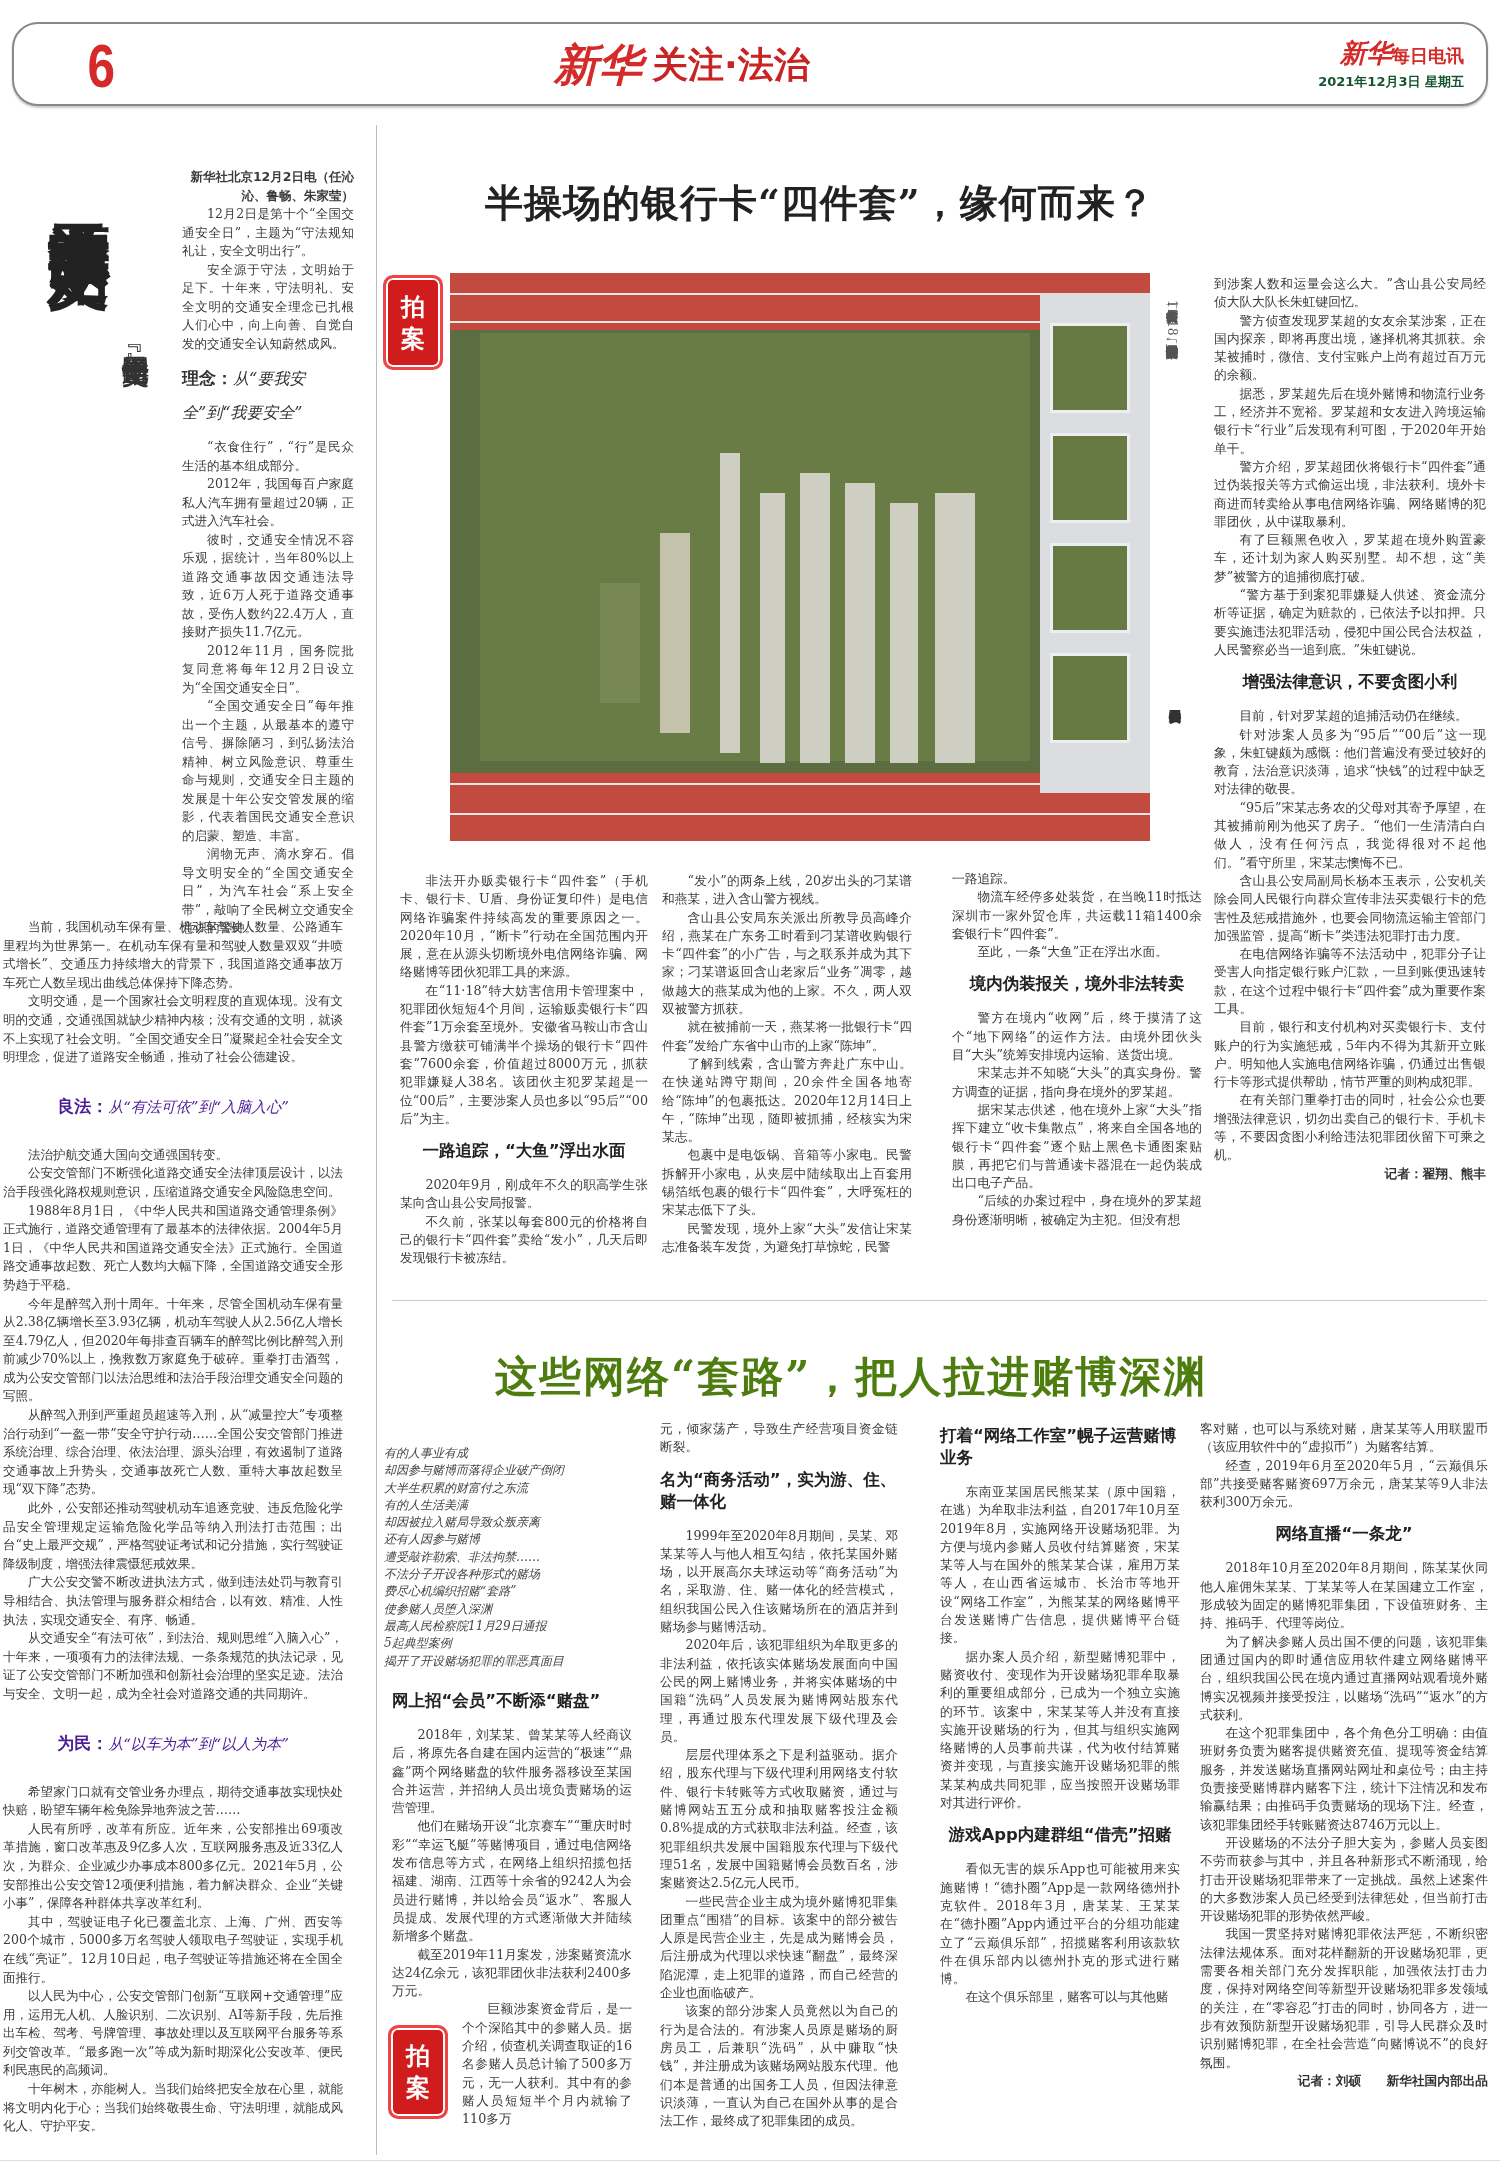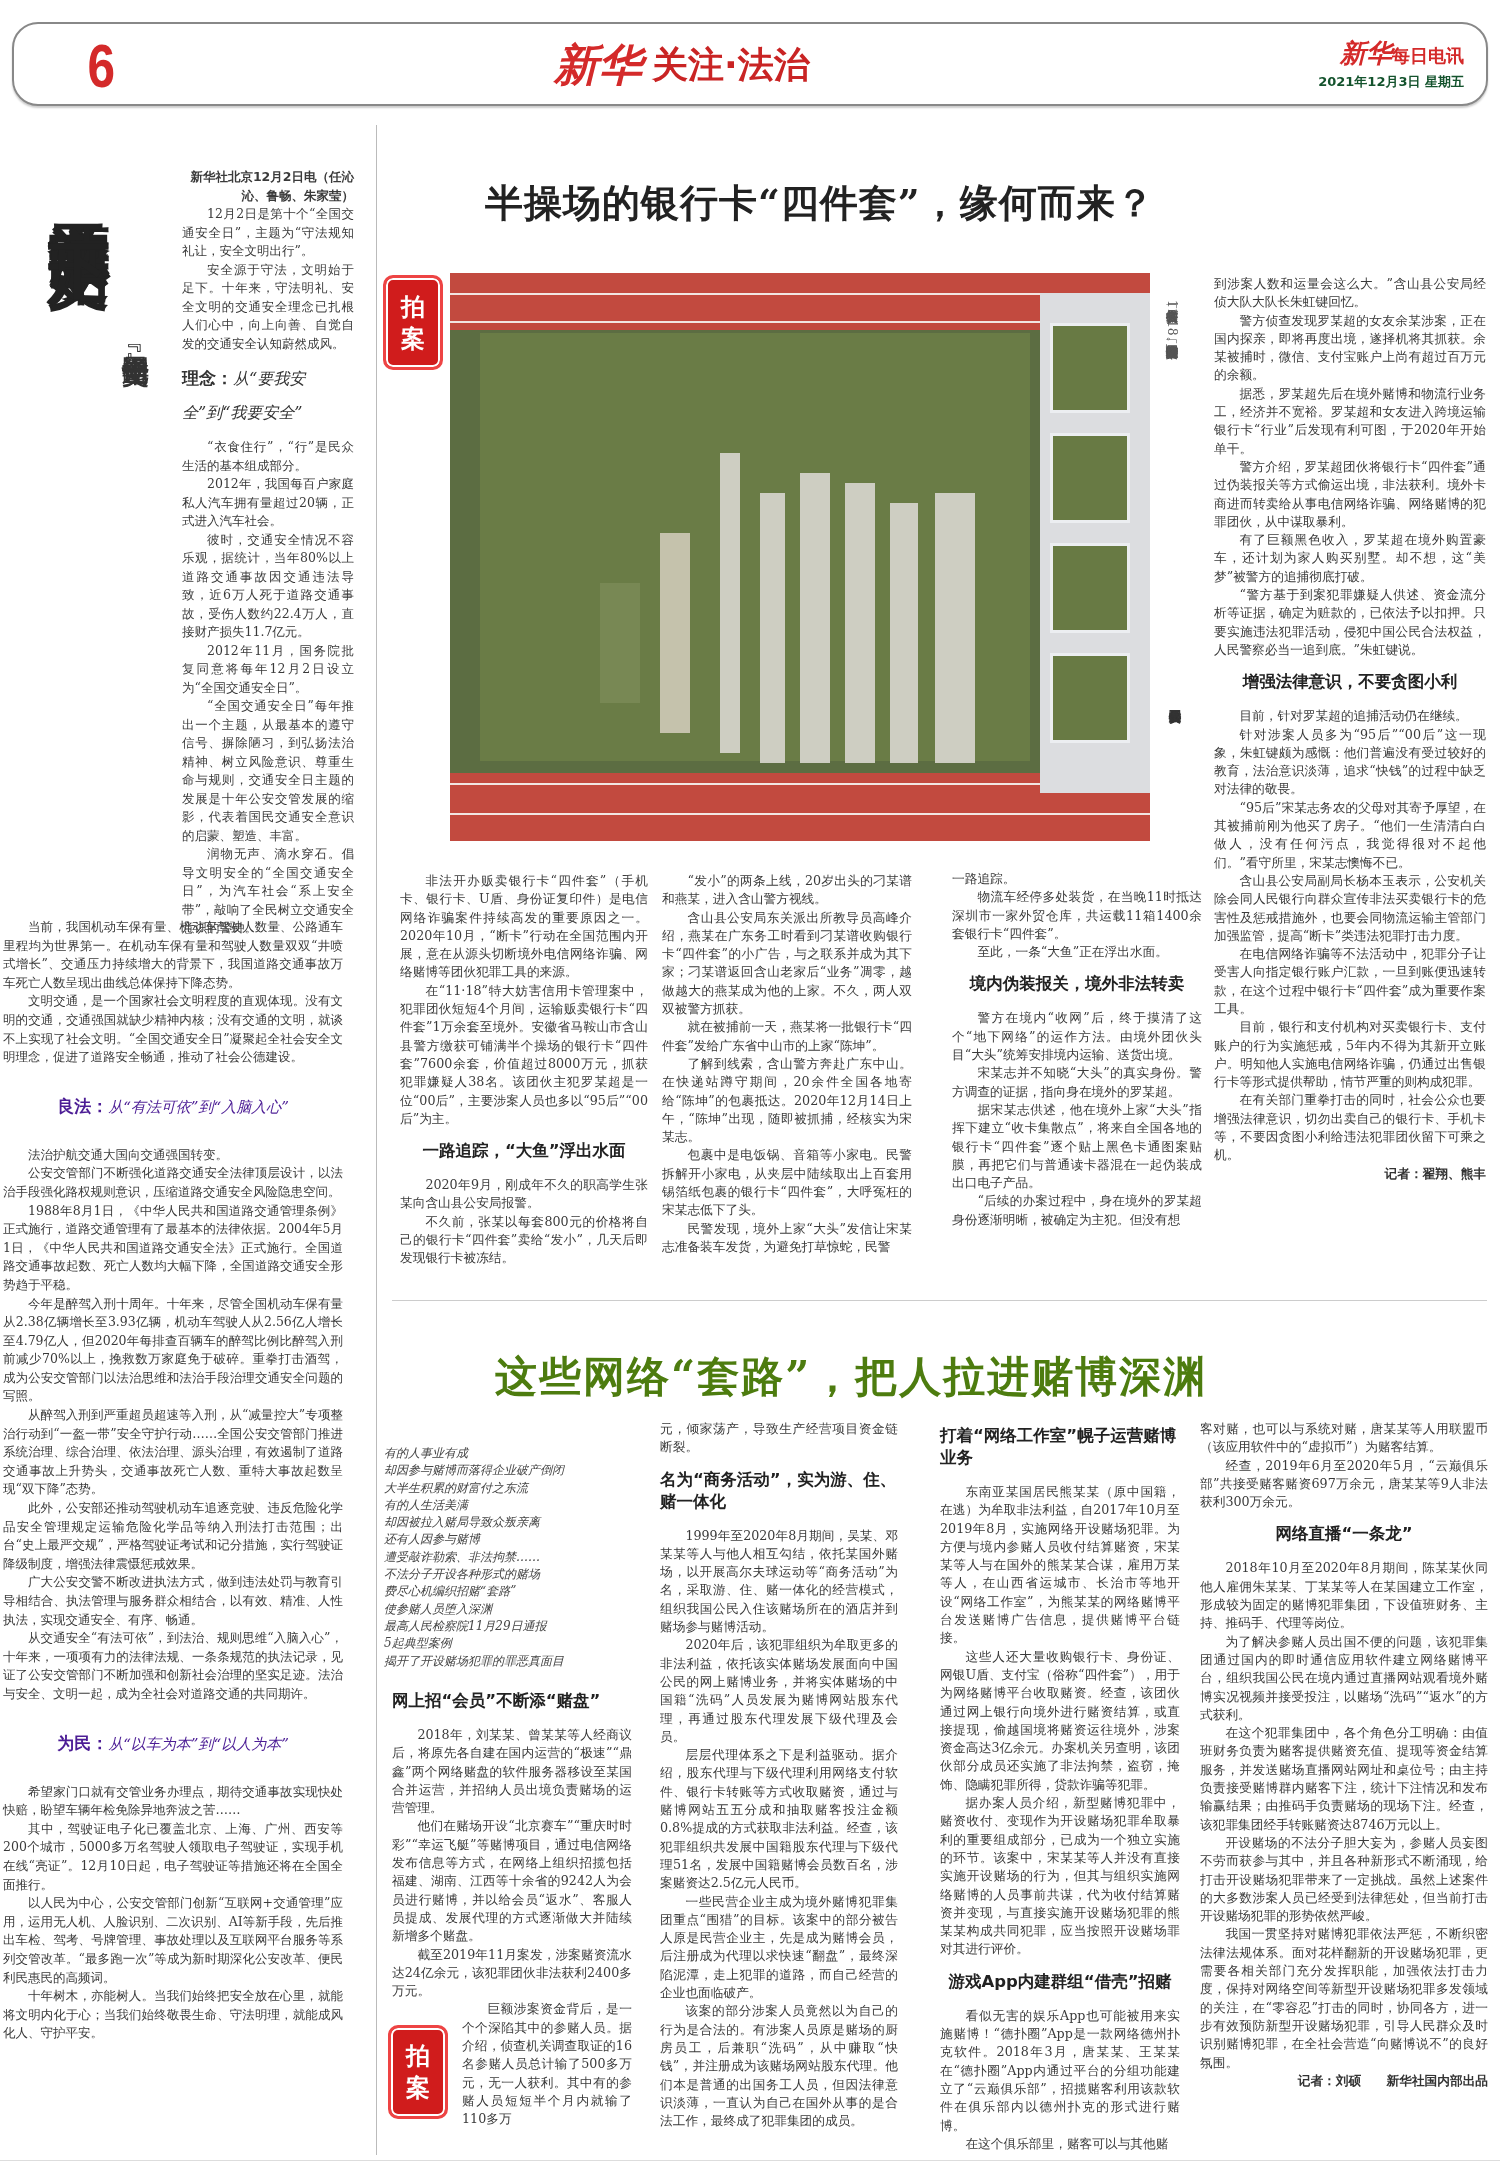--- a/index.html
+++ b/index.html
@@ -105,20 +105,21 @@
   <p>1988年8月1日，《中华人民共和国道路交通管理条例》正式施行，道路交通管理有了最基本的法律依据。2004年5月1日，《中华人民共和国道路交通安全法》正式施行。全国道路交通事故起数、死亡人数均大幅下降，全国道路交通安全形势趋于平稳。</p>
   <p>今年是醉驾入刑十周年。十年来，尽管全国机动车保有量从2.38亿辆增长至3.93亿辆，机动车驾驶人从2.56亿人增长至4.79亿人，但2020年每排查百辆车的醉驾比例比醉驾入刑前减少70%以上，挽救数万家庭免于破碎。重拳打击酒驾，成为公安交管部门以法治思维和法治手段治理交通安全问题的写照。</p>
   <p>从醉驾入刑到严重超员超速等入刑，从“减量控大”专项整治行动到“一盔一带”安全守护行动……全国公安交管部门推进系统治理、综合治理、依法治理、源头治理，有效遏制了道路交通事故上升势头，交通事故死亡人数、重特大事故起数呈现“双下降”态势。</p>
   <p>此外，公安部还推动驾驶机动车追逐竞驶、违反危险化学品安全管理规定运输危险化学品等纳入刑法打击范围；出台“史上最严交规”，严格驾驶证考试和记分措施，实行驾驶证降级制度，增强法律震慑惩戒效果。</p>
   <p>广大公安交警不断改进执法方式，做到违法处罚与教育引导相结合、执法管理与服务群众相结合，以有效、精准、人性执法，实现交通安全、有序、畅通。</p>
   <p>从交通安全“有法可依”，到法治、规则思维“入脑入心”，十年来，一项项有力的法律法规、一条条规范的执法记录，见证了公安交管部门不断加强和创新社会治理的坚实足迹。法治与安全、文明一起，成为全社会对道路交通的共同期许。</p>
   <div class="sect-head">
     <b>为民：</b><span>从“以车为本”到“以人为本”</span>
   </div>
   <p>希望家门口就有交管业务办理点，期待交通事故实现快处快赔，盼望车辆年检免除异地奔波之苦……</p>
+  <p>人民有所呼，改革有所应。近年来，公安部推出69项改革措施，窗口改革惠及9亿多人次，互联网服务惠及近33亿人次，为群众、企业减少办事成本800多亿元。2021年5月，公安部推出公安交管12项便利措施，着力解决群众、企业“关键小事”，保障各种群体共享改革红利。</p>
   <p>其中，驾驶证电子化已覆盖北京、上海、广州、西安等200个城市，5000多万名驾驶人领取电子驾驶证，实现手机在线“亮证”。12月10日起，电子驾驶证等措施还将在全国全面推行。</p>
   <p>以人民为中心，公安交管部门创新“互联网+交通管理”应用，运用无人机、人脸识别、二次识别、AI等新手段，先后推出车检、驾考、号牌管理、事故处理以及互联网平台服务等系列交管改革。“最多跑一次”等成为新时期深化公安改革、便民利民惠民的高频词。</p>
   <p>十年树木，亦能树人。当我们始终把安全放在心里，就能将文明内化于心；当我们始终敬畏生命、守法明理，就能成风化人、守护平安。</p>
 </div>
 
 <div class="vline" style="left:376px; top:125px; height:2030px;"></div>
 
 <div class="headline1">半操场的银行卡“四件套”，缘何而来？</div>
 
 <div class="seal" style="left:383px; top:275px; width:60px; height:95px; font-size:24px;">
@@ -236,21 +237,20 @@
   <p>1999年至2020年8月期间，吴某、邓某某等人与他人相互勾结，依托某国外赌场，以开展高尔夫球运动等“商务活动”为名，采取游、住、赌一体化的经营模式，组织我国公民入住该赌场所在的酒店并到赌场参与赌博活动。</p>
   <p>2020年后，该犯罪组织为牟取更多的非法利益，依托该实体赌场发展面向中国公民的网上赌博业务，并将实体赌场的中国籍“洗码”人员发展为赌博网站股东代理，再通过股东代理发展下级代理及会员。</p>
   <p>层层代理体系之下是利益驱动。据介绍，股东代理与下级代理利用网络支付软件、银行卡转账等方式收取赌资，通过与赌博网站五五分成和抽取赌客投注金额0.8%提成的方式获取非法利益。经查，该犯罪组织共发展中国籍股东代理与下级代理51名，发展中国籍赌博会员数百名，涉案赌资达2.5亿元人民币。</p>
   <p>一些民营企业主成为境外赌博犯罪集团重点“围猎”的目标。该案中的部分被告人原是民营企业主，先是成为赌博会员，后注册成为代理以求快速“翻盘”，最终深陷泥潭，走上犯罪的道路，而自己经营的企业也面临破产。</p>
   <p>该案的部分涉案人员竟然以为自己的行为是合法的。有涉案人员原是赌场的厨房员工，后兼职“洗码”，从中赚取“快钱”，并注册成为该赌场网站股东代理。他们本是普通的出国务工人员，但因法律意识淡薄，一直认为自己在国外从事的是合法工作，最终成了犯罪集团的成员。</p>
 </div>
 
 <div class="col" style="left:940px; top:1425px; width:240px;">
   <div class="art-head" style="text-align:left; margin-top:0;">打着“网络工作室”幌子运营赌博业务</div>
   <p>东南亚某国居民熊某某（原中国籍，在逃）为牟取非法利益，自2017年10月至2019年8月，实施网络开设赌场犯罪。为方便与境内参赌人员收付结算赌资，宋某某等人与在国外的熊某某合谋，雇用万某等人，在山西省运城市、长治市等地开设“网络工作室”，为熊某某的网络赌博平台发送赌博广告信息，提供赌博平台链接。</p>
-  <p>这些人还大量收购银行卡、身份证、网银U盾、支付宝（俗称“四件套”），用于为网络赌博平台收取赌资。经查，该团伙通过网上银行向境外进行赌资结算，或直接提现，偷越国境将赌资运往境外，涉案资金高达3亿余元。办案机关另查明，该团伙部分成员还实施了非法拘禁，盗窃，掩饰、隐瞒犯罪所得，贷款诈骗等犯罪。</p>
   <p>据办案人员介绍，新型赌博犯罪中，赌资收付、变现作为开设赌场犯罪牟取暴利的重要组成部分，已成为一个独立实施的环节。该案中，宋某某等人并没有直接实施开设赌场的行为，但其与组织实施网络赌博的人员事前共谋，代为收付结算赌资并变现，与直接实施开设赌场犯罪的熊某某构成共同犯罪，应当按照开设赌场罪对其进行评价。</p>
   <div class="art-head">游戏App内建群组“借壳”招赌</div>
   <p>看似无害的娱乐App也可能被用来实施赌博！“德扑圈”App是一款网络德州扑克软件。2018年3月，唐某某、王某某在“德扑圈”App内通过平台的分组功能建立了“云巅俱乐部”，招揽赌客利用该款软件在俱乐部内以德州扑克的形式进行赌博。</p>
   <p>在这个俱乐部里，赌客可以与其他赌</p>
 </div>
 
 <div class="col" style="left:1200px; top:1420px; width:288px;">
   <p style="text-indent:0">客对赌，也可以与系统对赌，唐某某等人用联盟币（该应用软件中的“虚拟币”）为赌客结算。</p>
   <p>经查，2019年6月至2020年5月，“云巅俱乐部”共接受赌客赌资697万余元，唐某某等9人非法获利300万余元。</p>
   <div class="art-head">网络直播“一条龙”</div>

